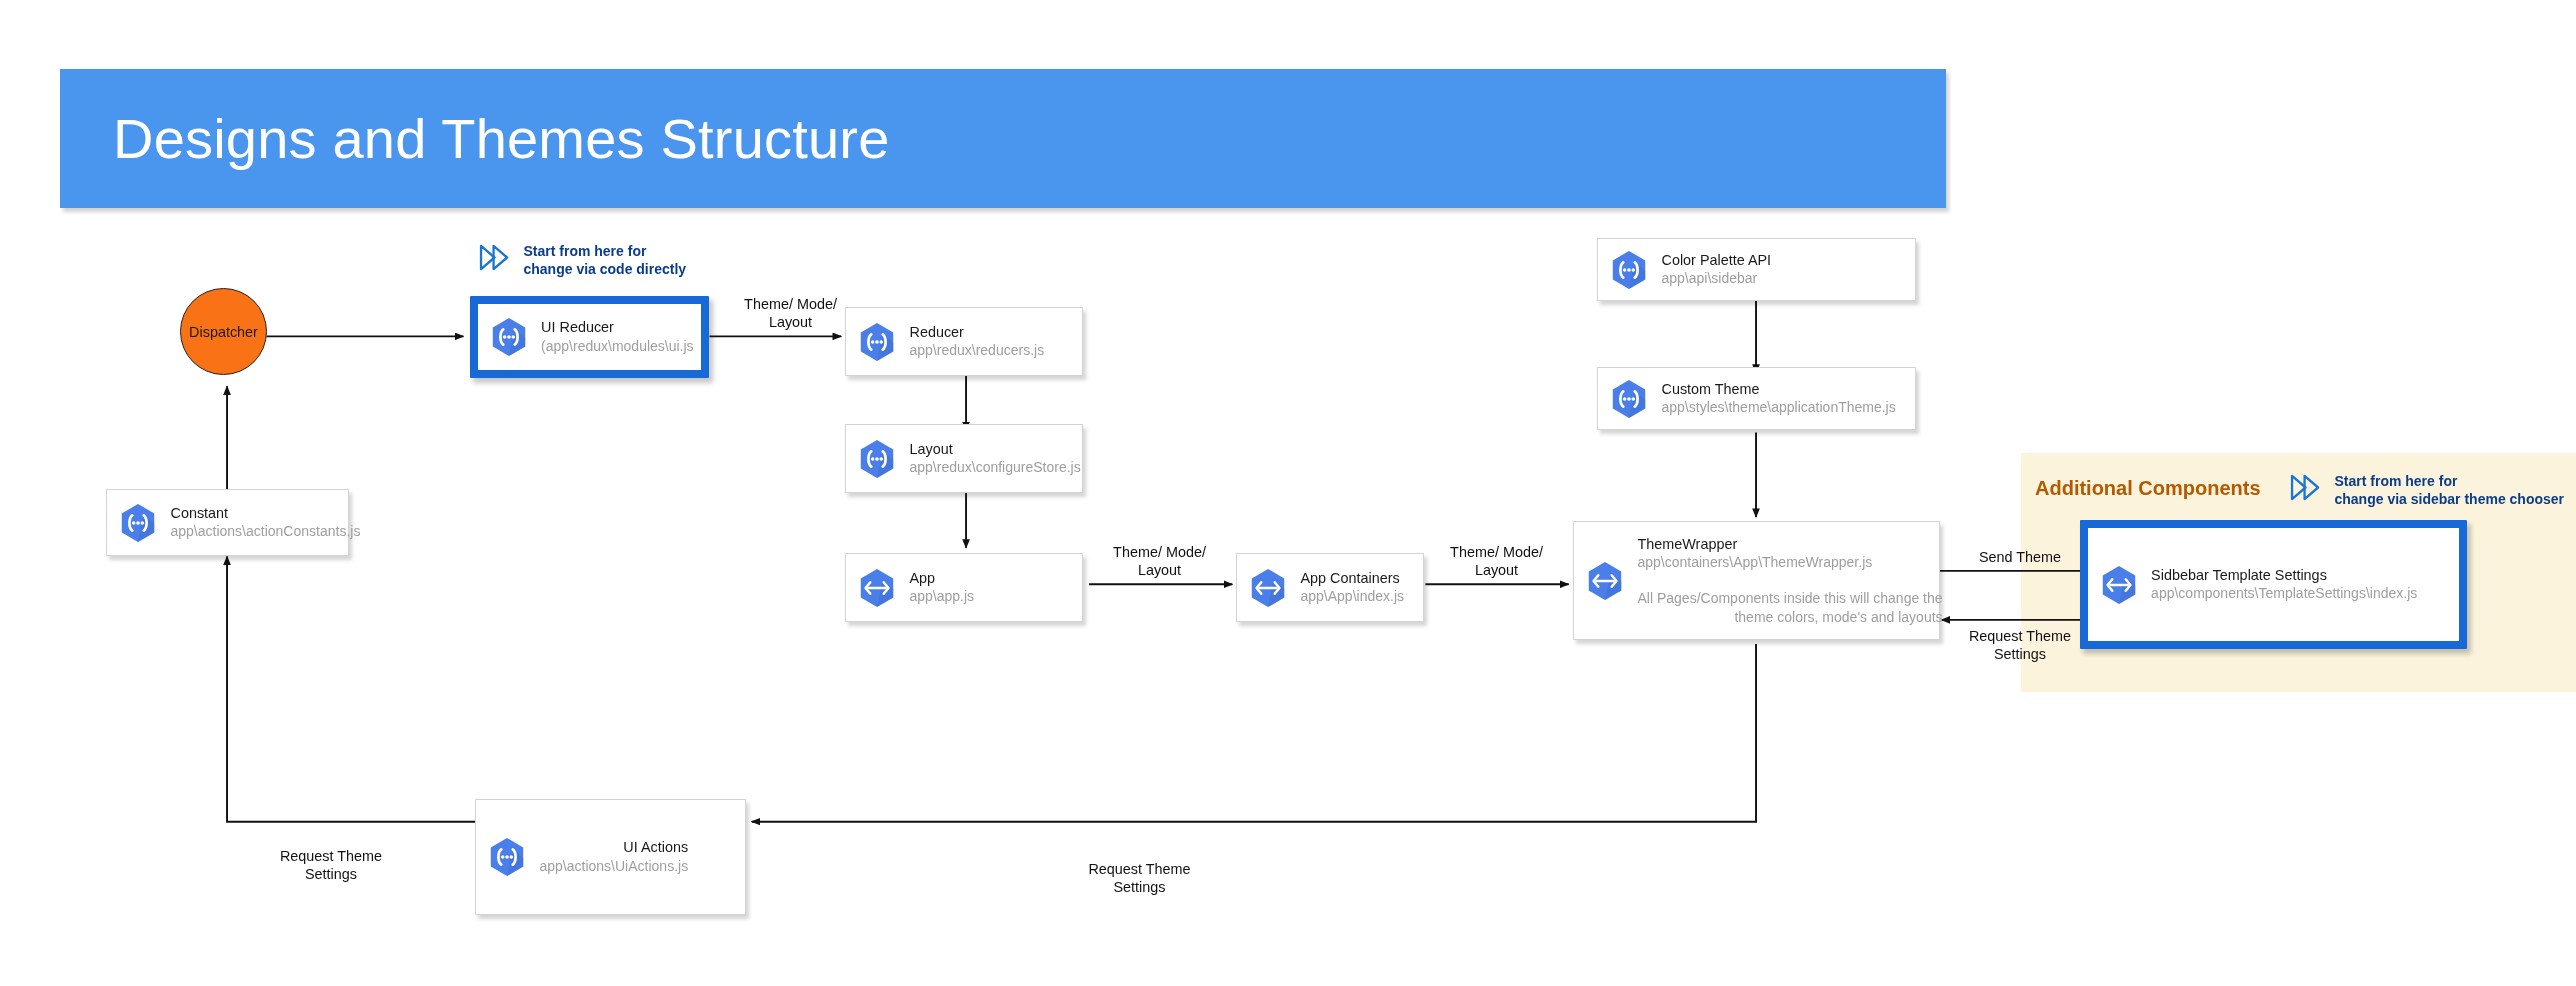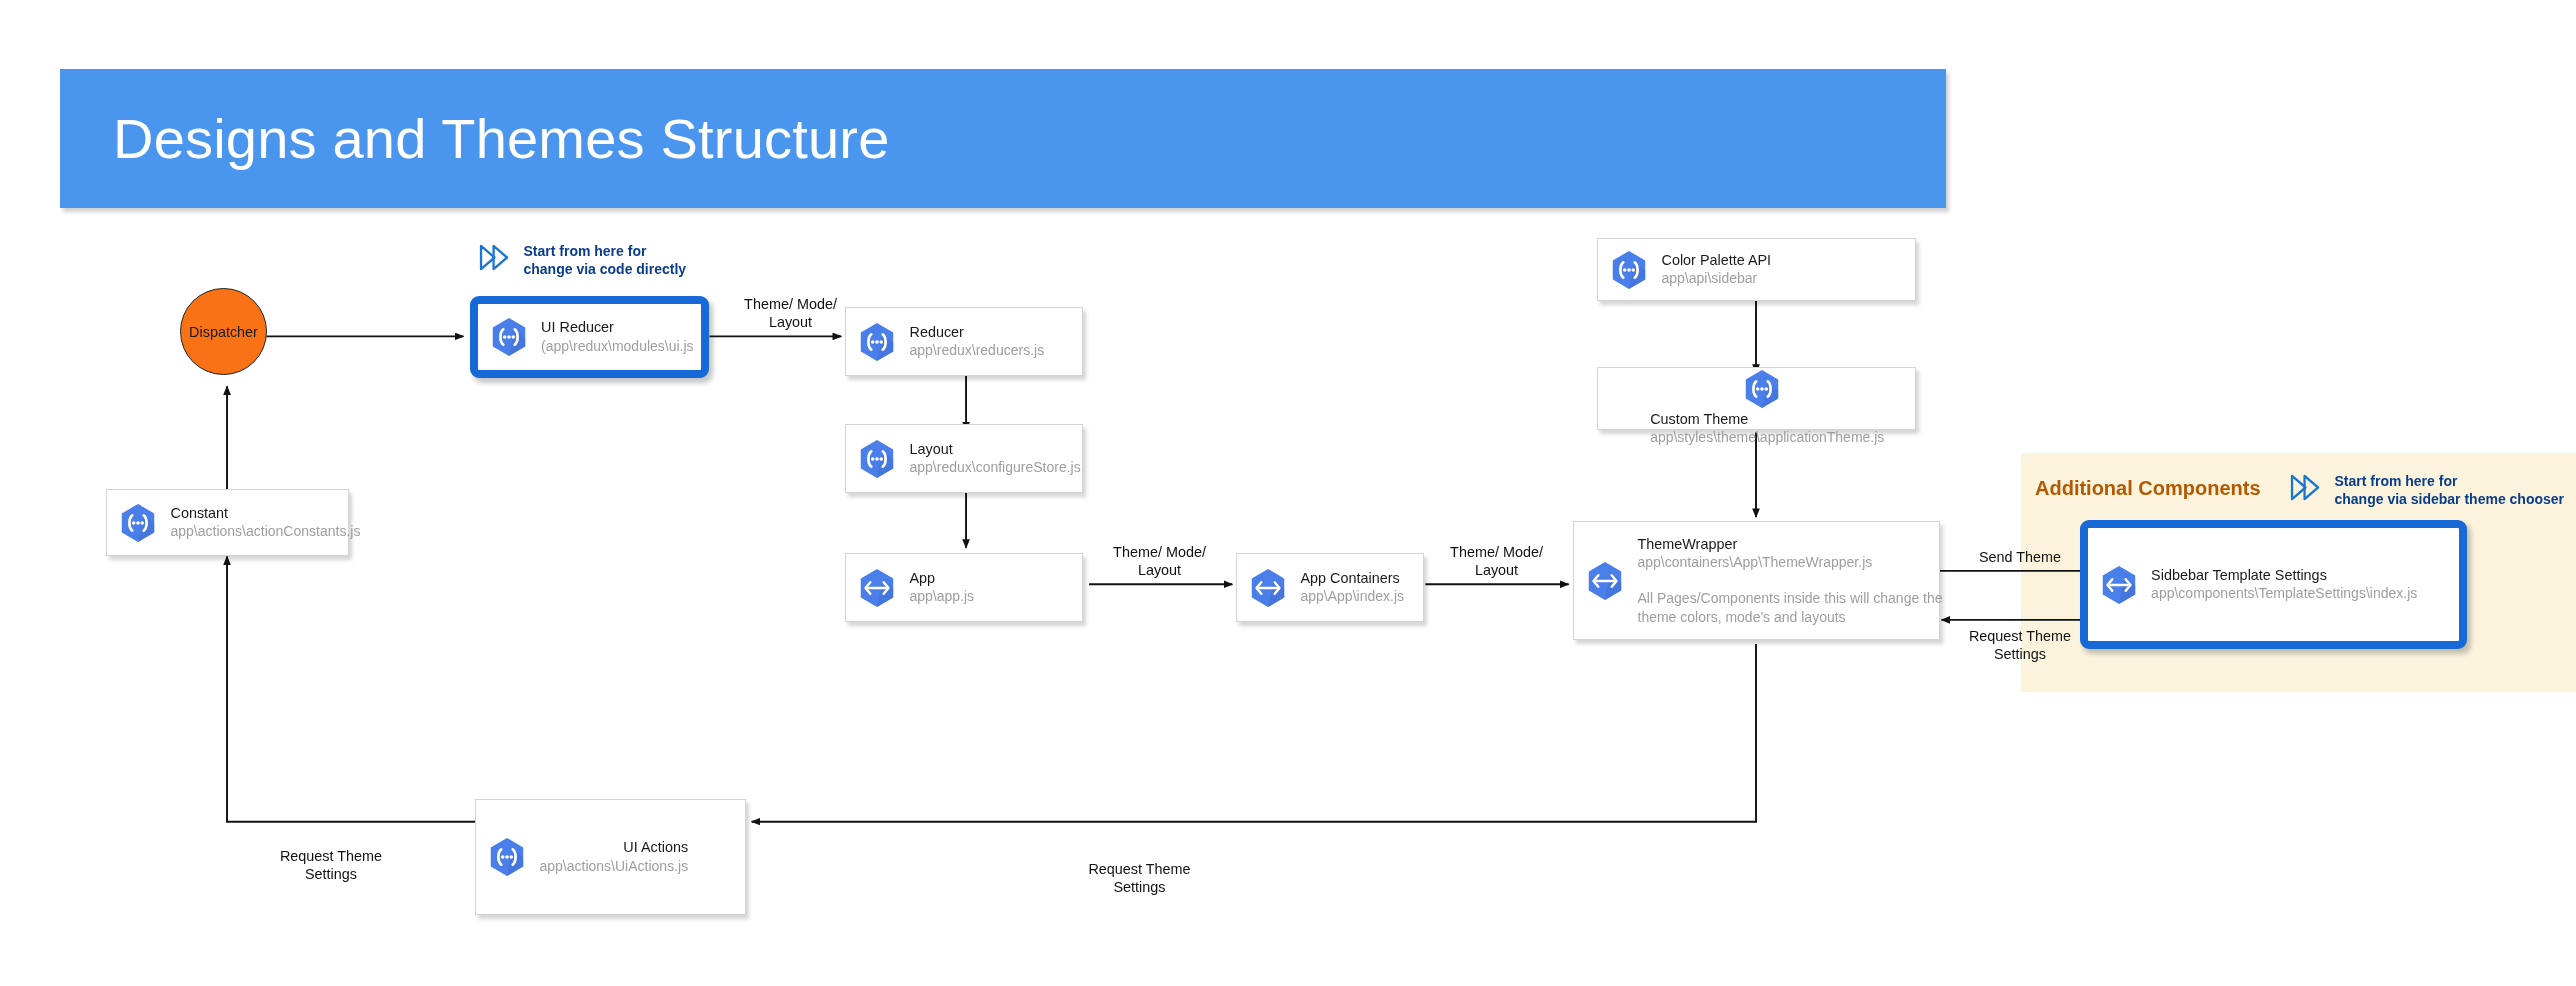--- a/index.html
+++ b/index.html
@@ -72,21 +72,21 @@
     font-size: 14px;
     color: #9e9e9e;
     line-height: 1.32;
     margin-top: 17.3px;
     white-space: nowrap;
   }
 
   
   .node.highlight {
     border: 8.7px solid #1669d6;
-    border-radius: 9px;
+    border-radius: 1px;
     box-shadow: 3.8px 4.8px 4.8px rgba(0,0,0,0.22);
     padding-left: 9.6px;
   }
 
   
   .hexicon { position: relative; width: 42px; height: 42px; flex: 0 0 42px; }
   .hexicon svg { display: block; width: 42px; height: 42px; }
 
   
   .circle-node {
@@ -294,21 +294,21 @@
         <circle cx="22" cy="22" r="1.9" fill="#ffffff"></circle>
         <circle cx="26.5" cy="22" r="1.9" fill="#ffffff"></circle>
       </svg>
     </span>
     <span class="node-text">
       <span class="node-title">Color Palette API</span><br>
       <span class="node-path">app\api\sidebar</span>
     </span>
   </div>
 
-  <div class="node" style="left:1597px; top:367px; width:319px; height:63px;flex-direction:column;">
+  <div class="node" style="left:1597px; top:367px; width:319px; height:63px;">
     <span class="hexicon">
       <svg viewBox="0 0 44 44" xmlns="http://www.w3.org/2000/svg">
         <path d="M22 2 L39 12 L39 32 L22 42 L5 32 L5 12 Z" fill="#4a7ee8"></path>
         <path d="M22 42 L39 32 L39 23 L28 13 Z" fill="#3f6fd6" opacity="0.55"></path>
         <path d="M16 14 C12 17 12 27 16 30" fill="none" stroke="#ffffff" stroke-width="2.8" stroke-linecap="round"></path>
         <path d="M28 14 C32 17 32 27 28 30" fill="none" stroke="#ffffff" stroke-width="2.8" stroke-linecap="round"></path>
         <circle cx="17.5" cy="22" r="1.9" fill="#ffffff"></circle>
         <circle cx="22" cy="22" r="1.9" fill="#ffffff"></circle>
         <circle cx="26.5" cy="22" r="1.9" fill="#ffffff"></circle>
       </svg>
@@ -325,21 +325,21 @@
         <path d="M22 2 L39 12 L39 32 L22 42 L5 32 L5 12 Z" fill="#4a7ee8"></path>
         <path d="M22 42 L39 32 L39 23 L28 13 Z" fill="#3f6fd6" opacity="0.55"></path>
         <path d="M15 16 L10 22 L15 28" fill="none" stroke="#ffffff" stroke-width="2.6" stroke-linecap="round" stroke-linejoin="round"></path>
         <path d="M29 16 L34 22 L29 28" fill="none" stroke="#ffffff" stroke-width="2.6" stroke-linecap="round" stroke-linejoin="round"></path>
         <line x1="13" y1="22" x2="31" y2="22" stroke="#ffffff" stroke-width="2.6" stroke-linecap="round"></line>
       </svg>
     </span>
     <span class="node-text">
       <span class="node-title">ThemeWrapper</span><br>
       <span class="node-path">app\containers\App\ThemeWrapper.js</span>
-      <span class="node-note" style="display:block;">
+      <span class="node-note" style="display:block;text-align:right;">
         <span>All Pages/Components inside this will change the</span><br>
         <span>theme colors, mode's and layouts</span>
       </span>
     </span>
   </div>
 
   <div class="edge-label" style="left:1949px; top:548px; width:142px;text-align:center;">Send Theme</div>
   <div class="edge-label" style="left:1949px; top:627px; width:142px;">Request Theme
 Settings</div>
 

